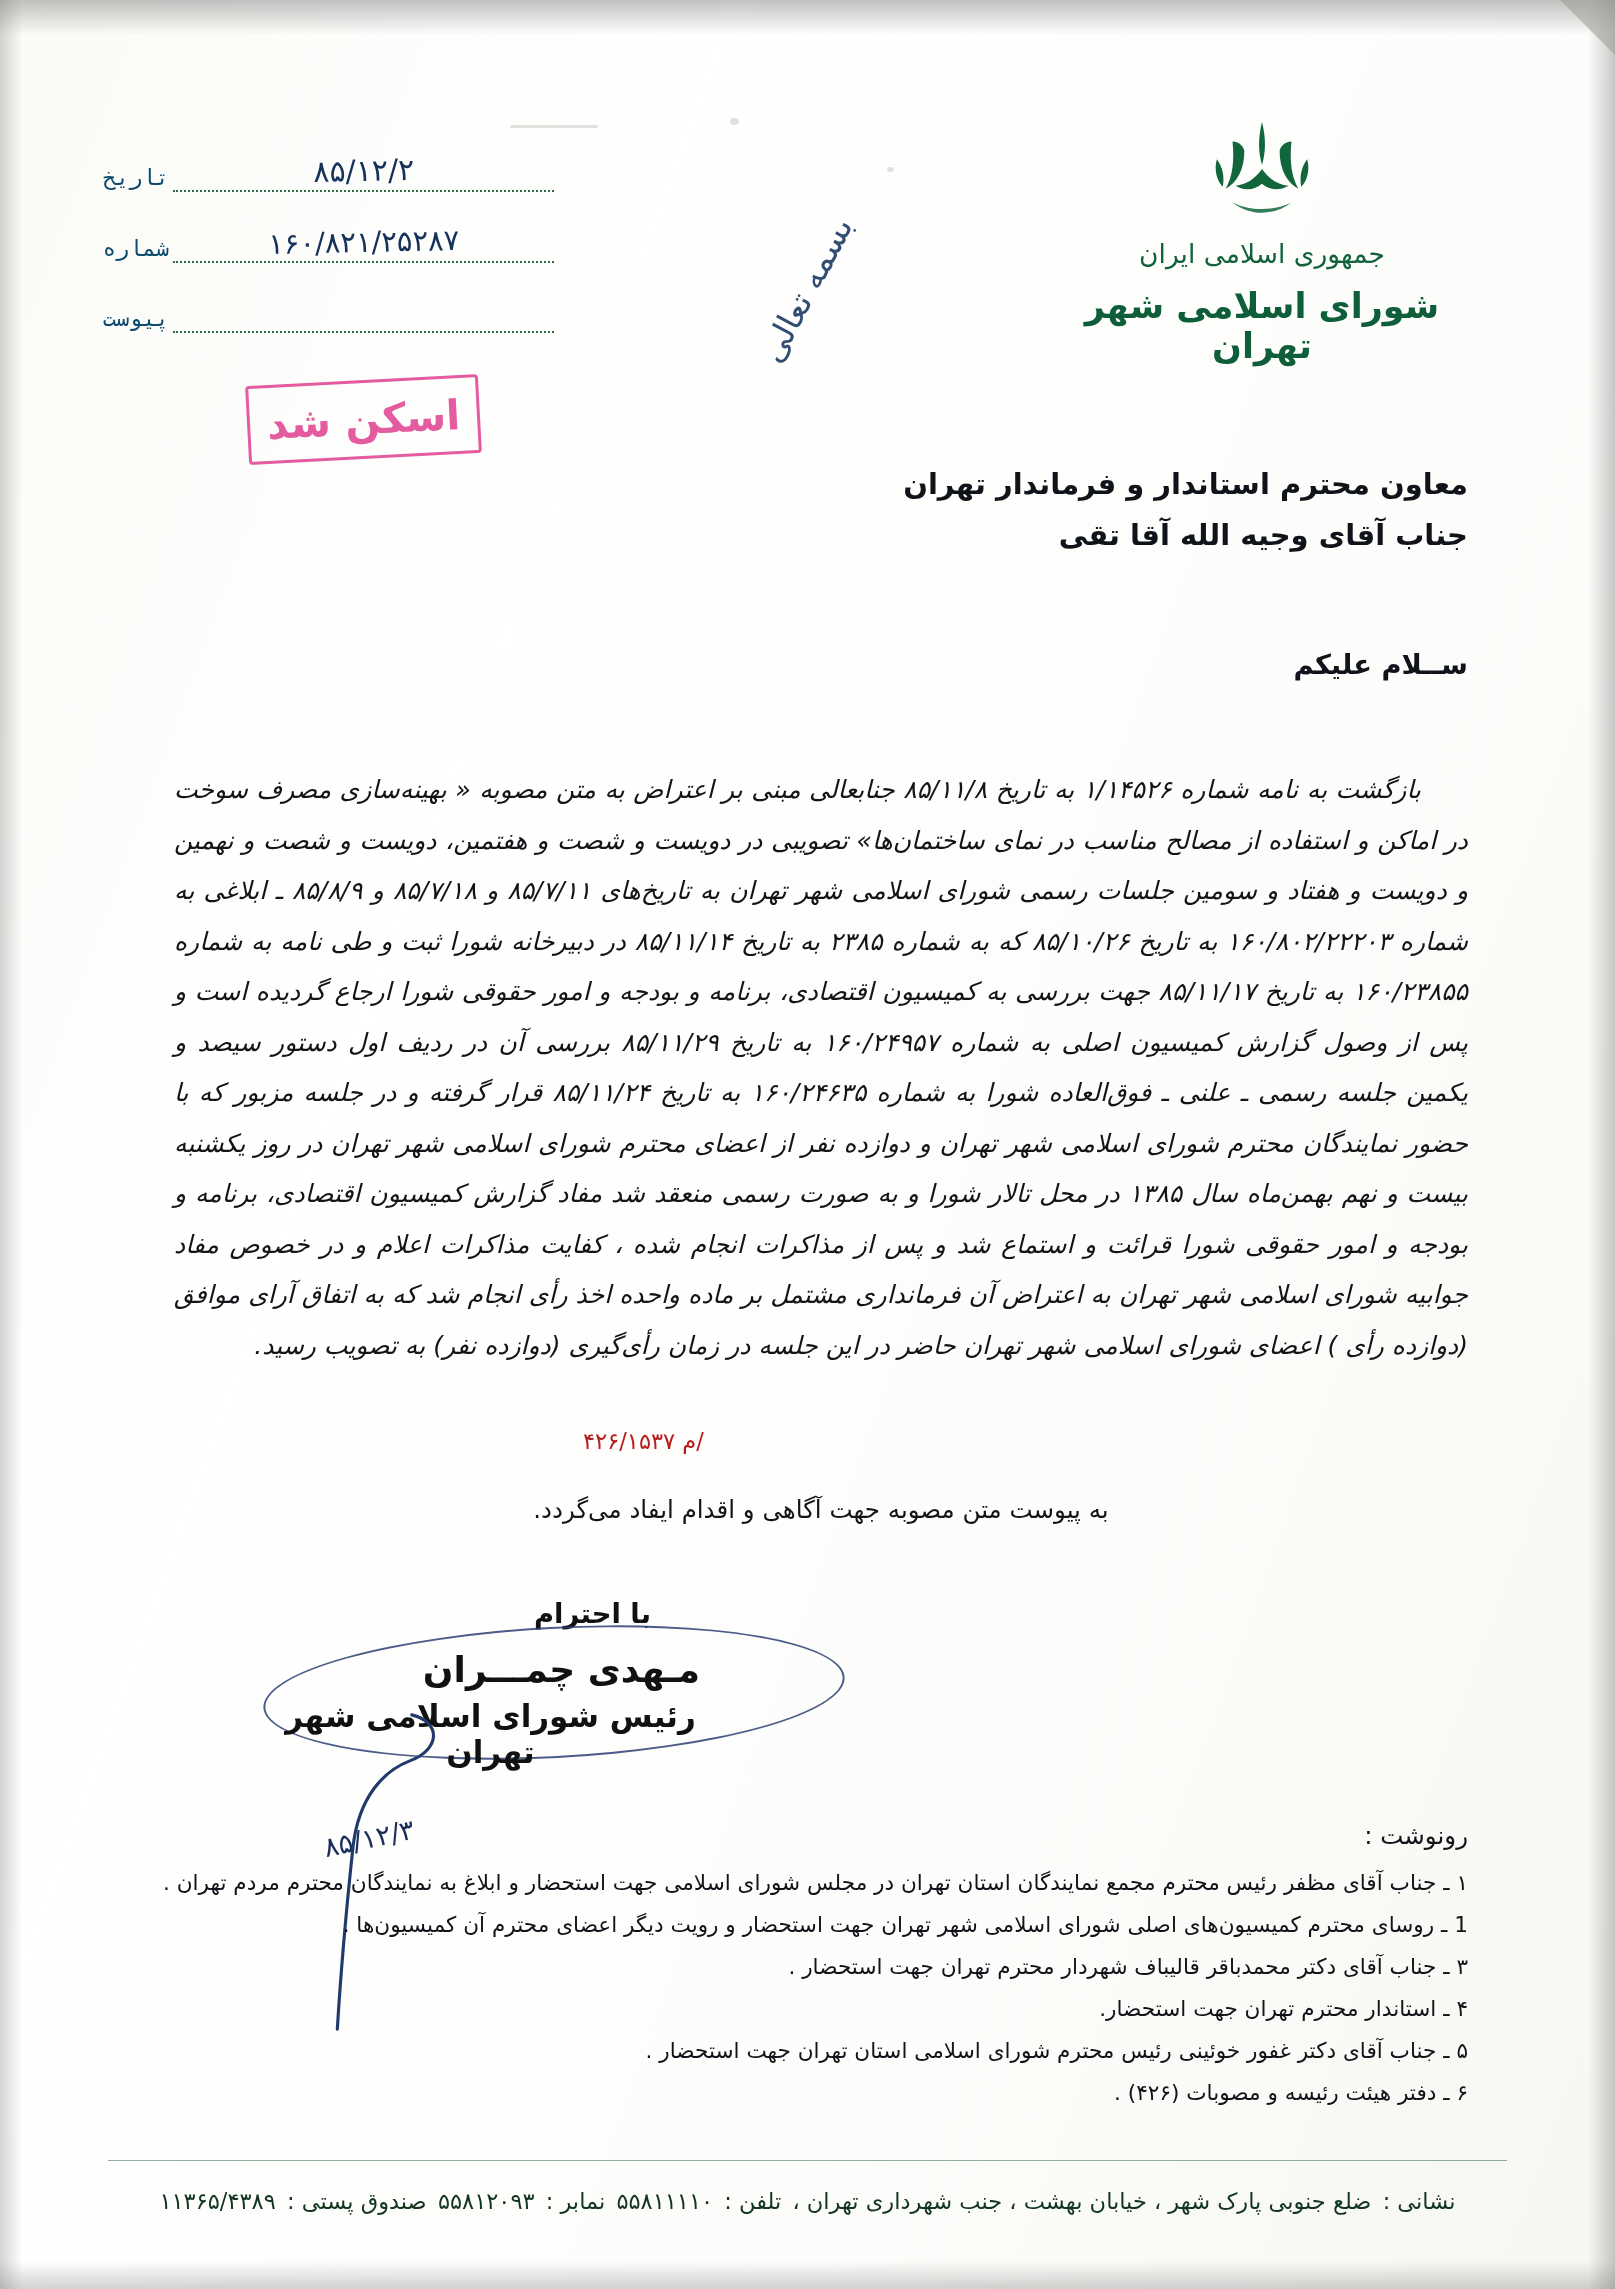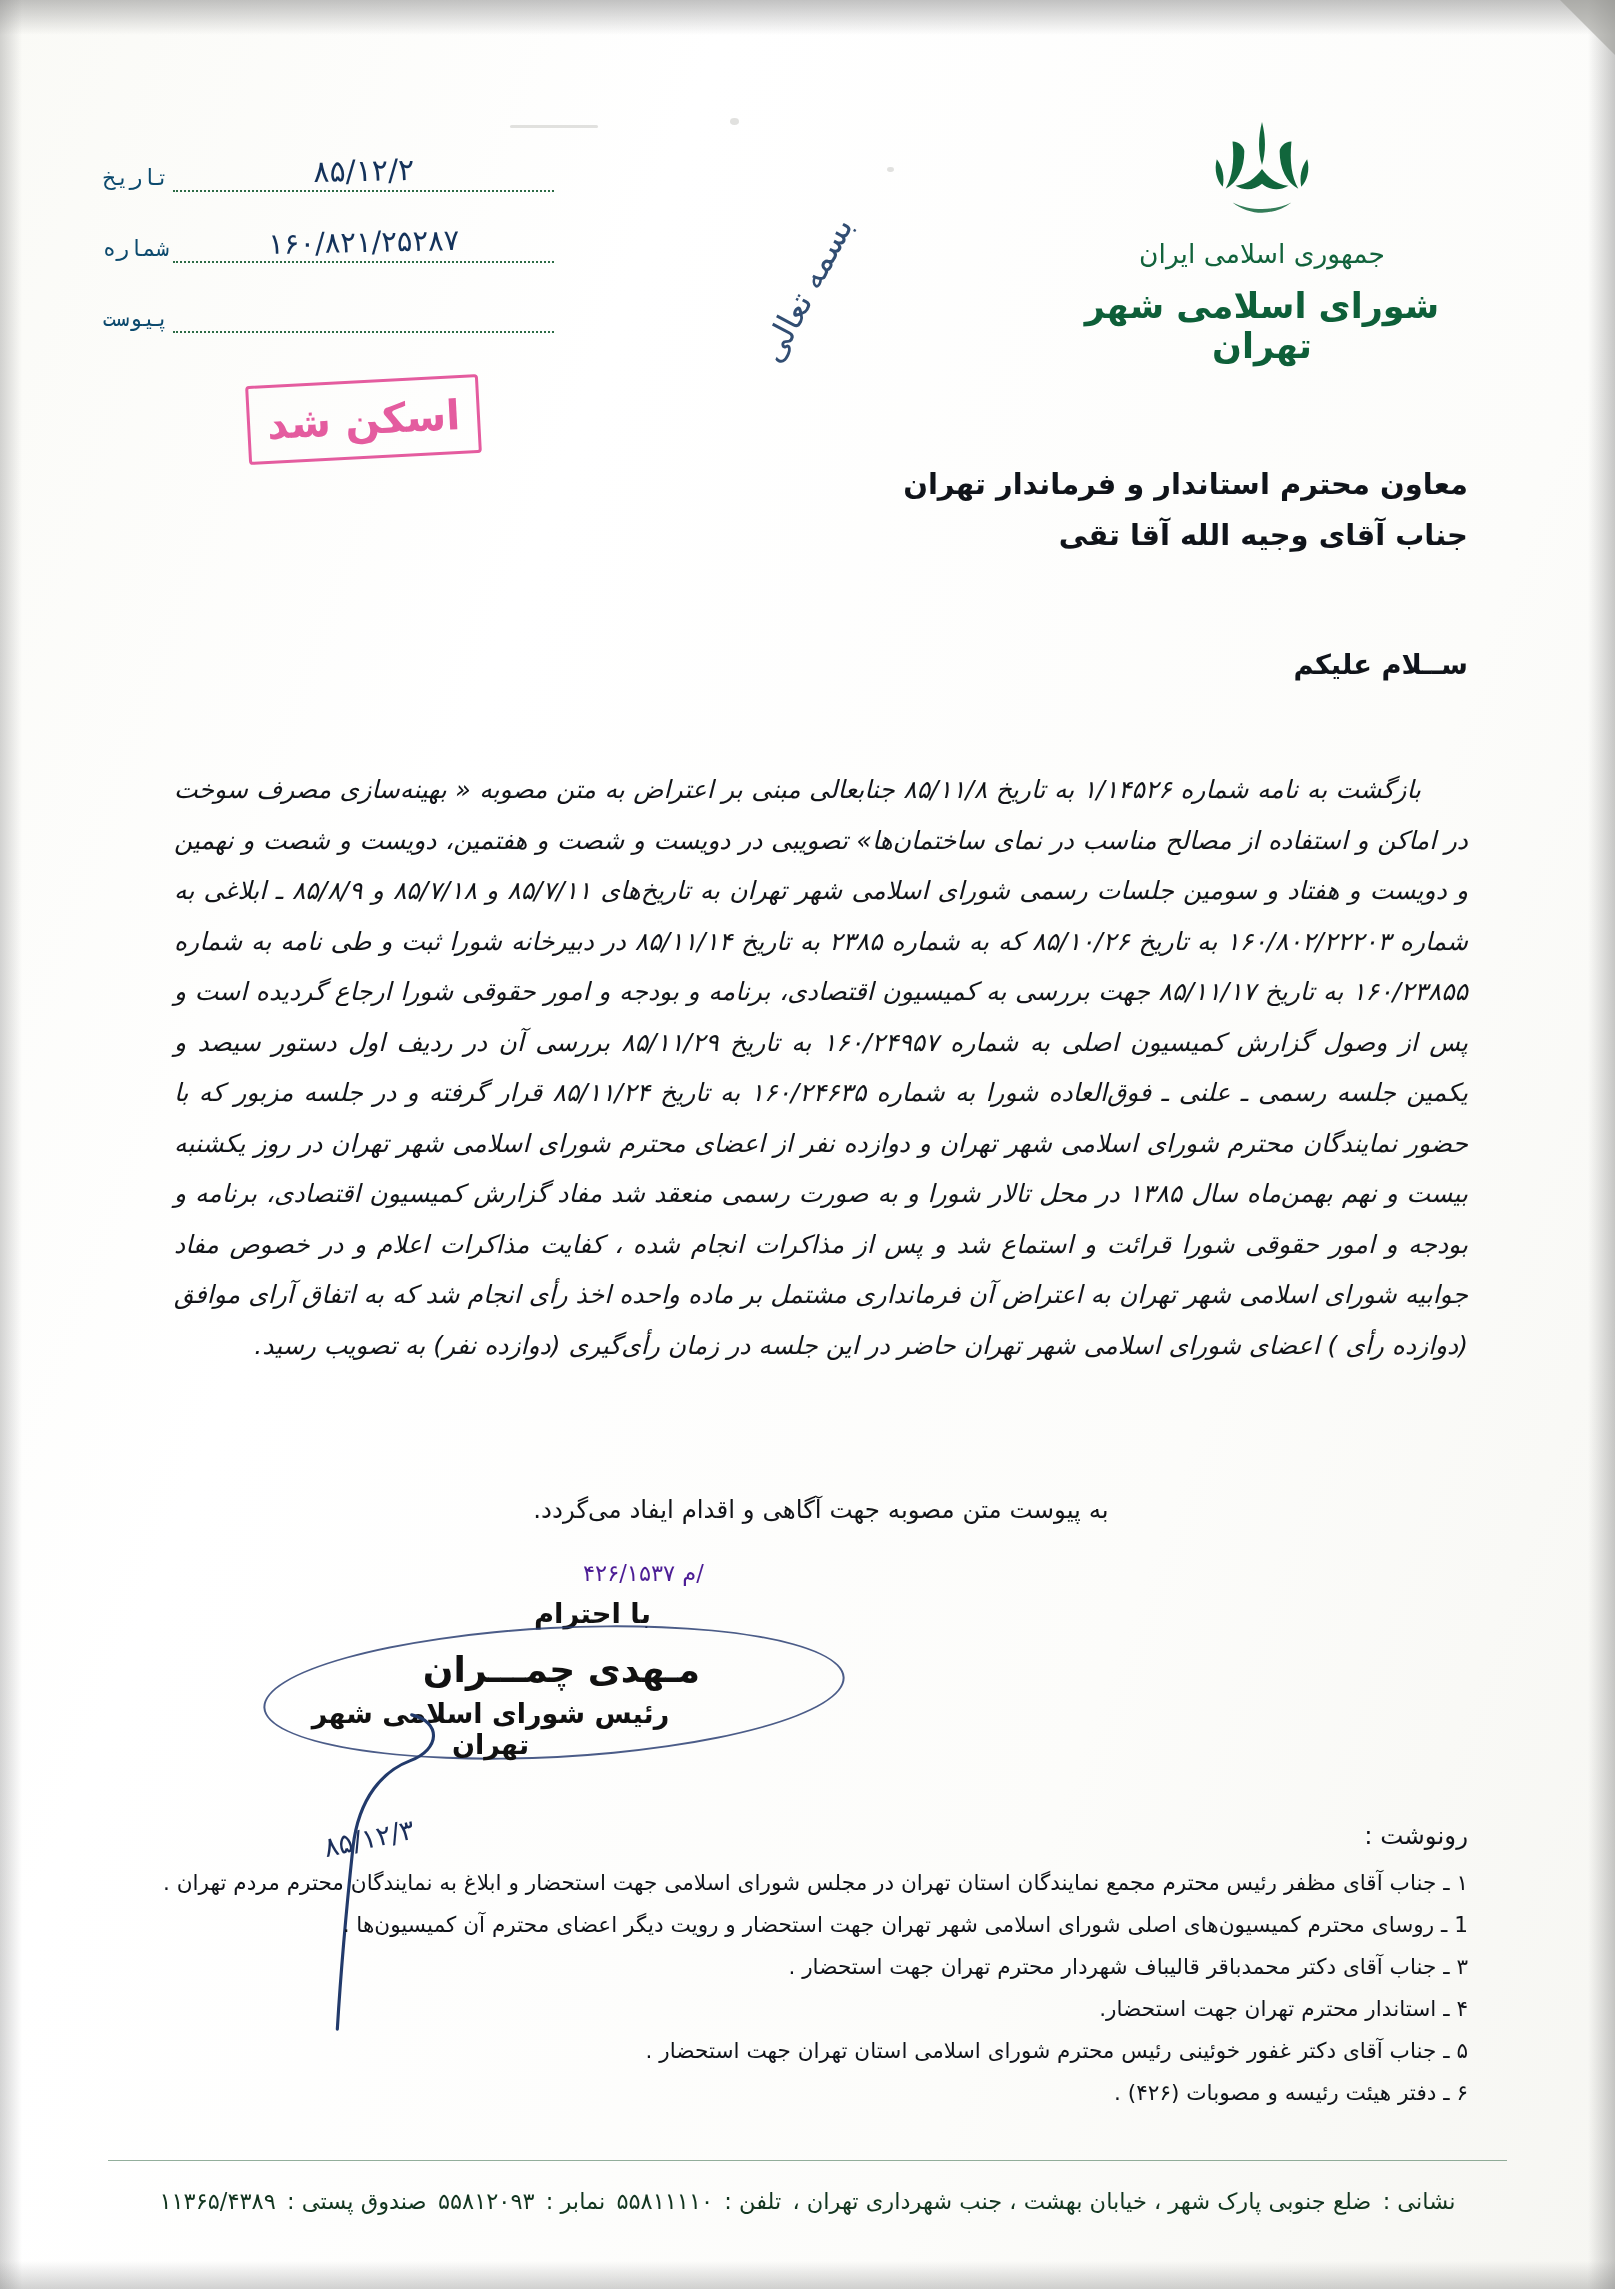--- a/index.html
+++ b/index.html
@@ -199,24 +199,24 @@
     position: absolute;
     top: 1495px;
     right: 147px;
     left: 174px;
     text-align: center;
     font-size: 24.5px;
     color: #121418;
   }
   .ref-code {
     position: absolute;
-    top: 1560px;
+    top: 1428px;
     left: 583px;
     font-size: 22.5px;
-    color: #4c1d95;
+    color: #b91c1c;
   }
 
   
   .sig-regards {
     position: absolute;
     top: 1598px;
     left: 534px;
     font-size: 27.4px;
     font-weight: 700;
   }
@@ -229,21 +229,21 @@
     font-size: 36px;
     font-weight: 700;
     letter-spacing: 2.9px;
   }
   .sig-title {
     position: absolute;
     top: 1698px;
     left: 270px;
     width: 441px;
     text-align: center;
-    font-size: 27px;
+    font-size: 31px;
     font-weight: 700;
   }
   .sig-ellipse {
     position: absolute;
     top: 1627px;
     left: 263px;
     width: 578px;
     height: 127px;
     border: 2.5px solid #2b3f73;
     border-radius: 50%;

